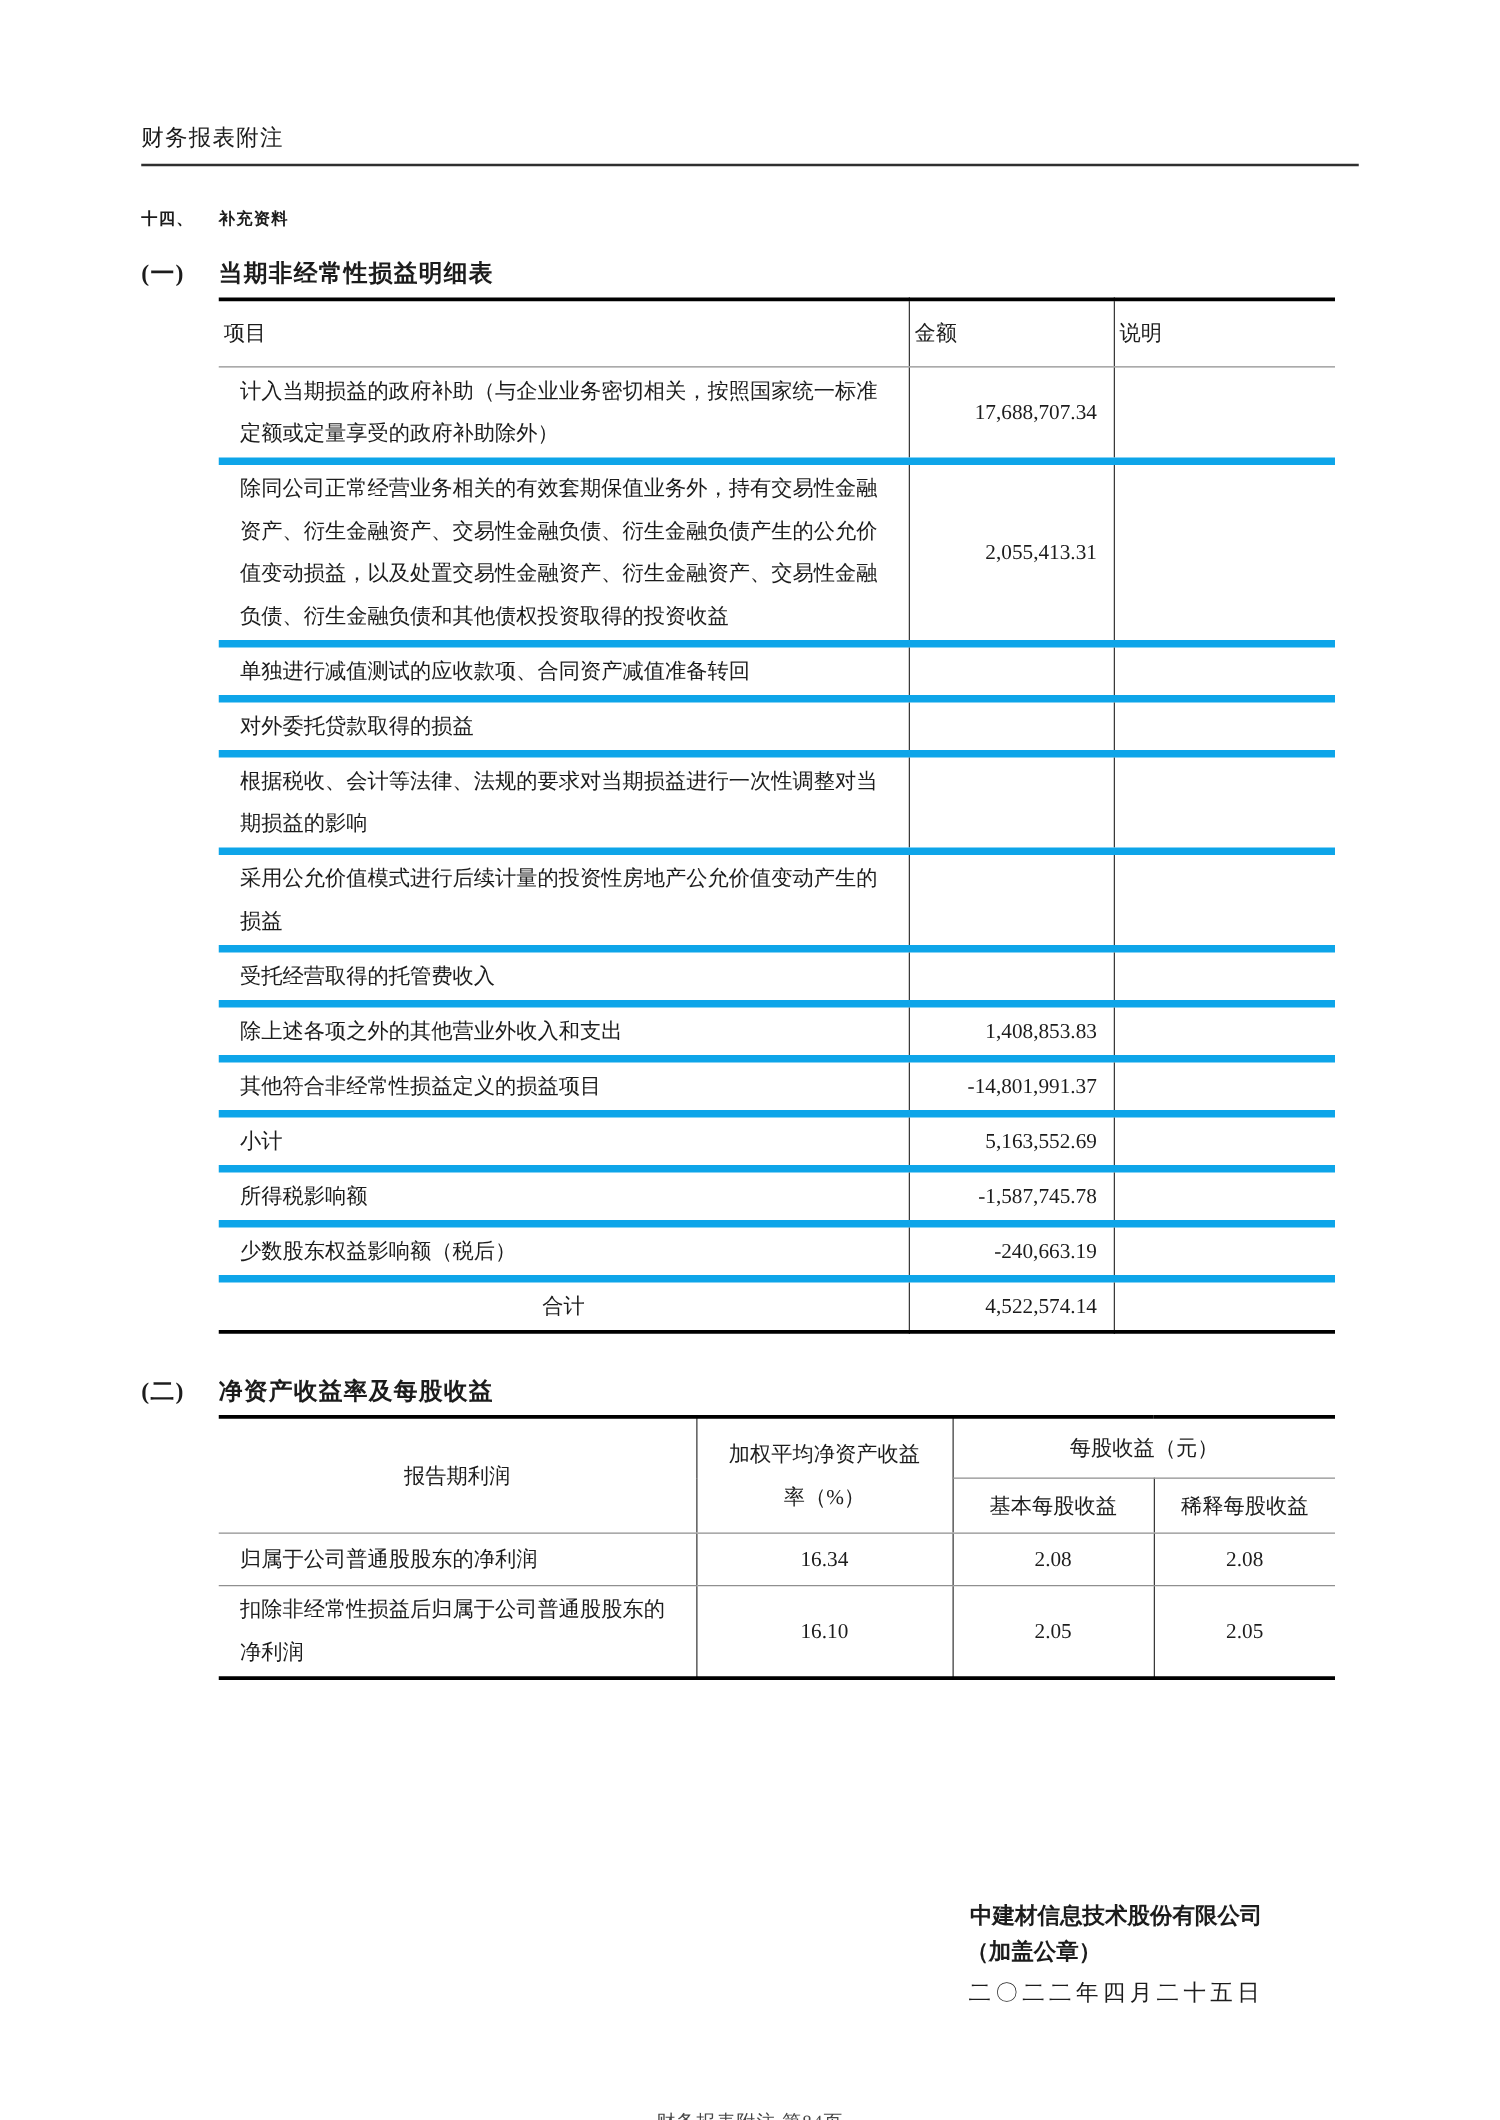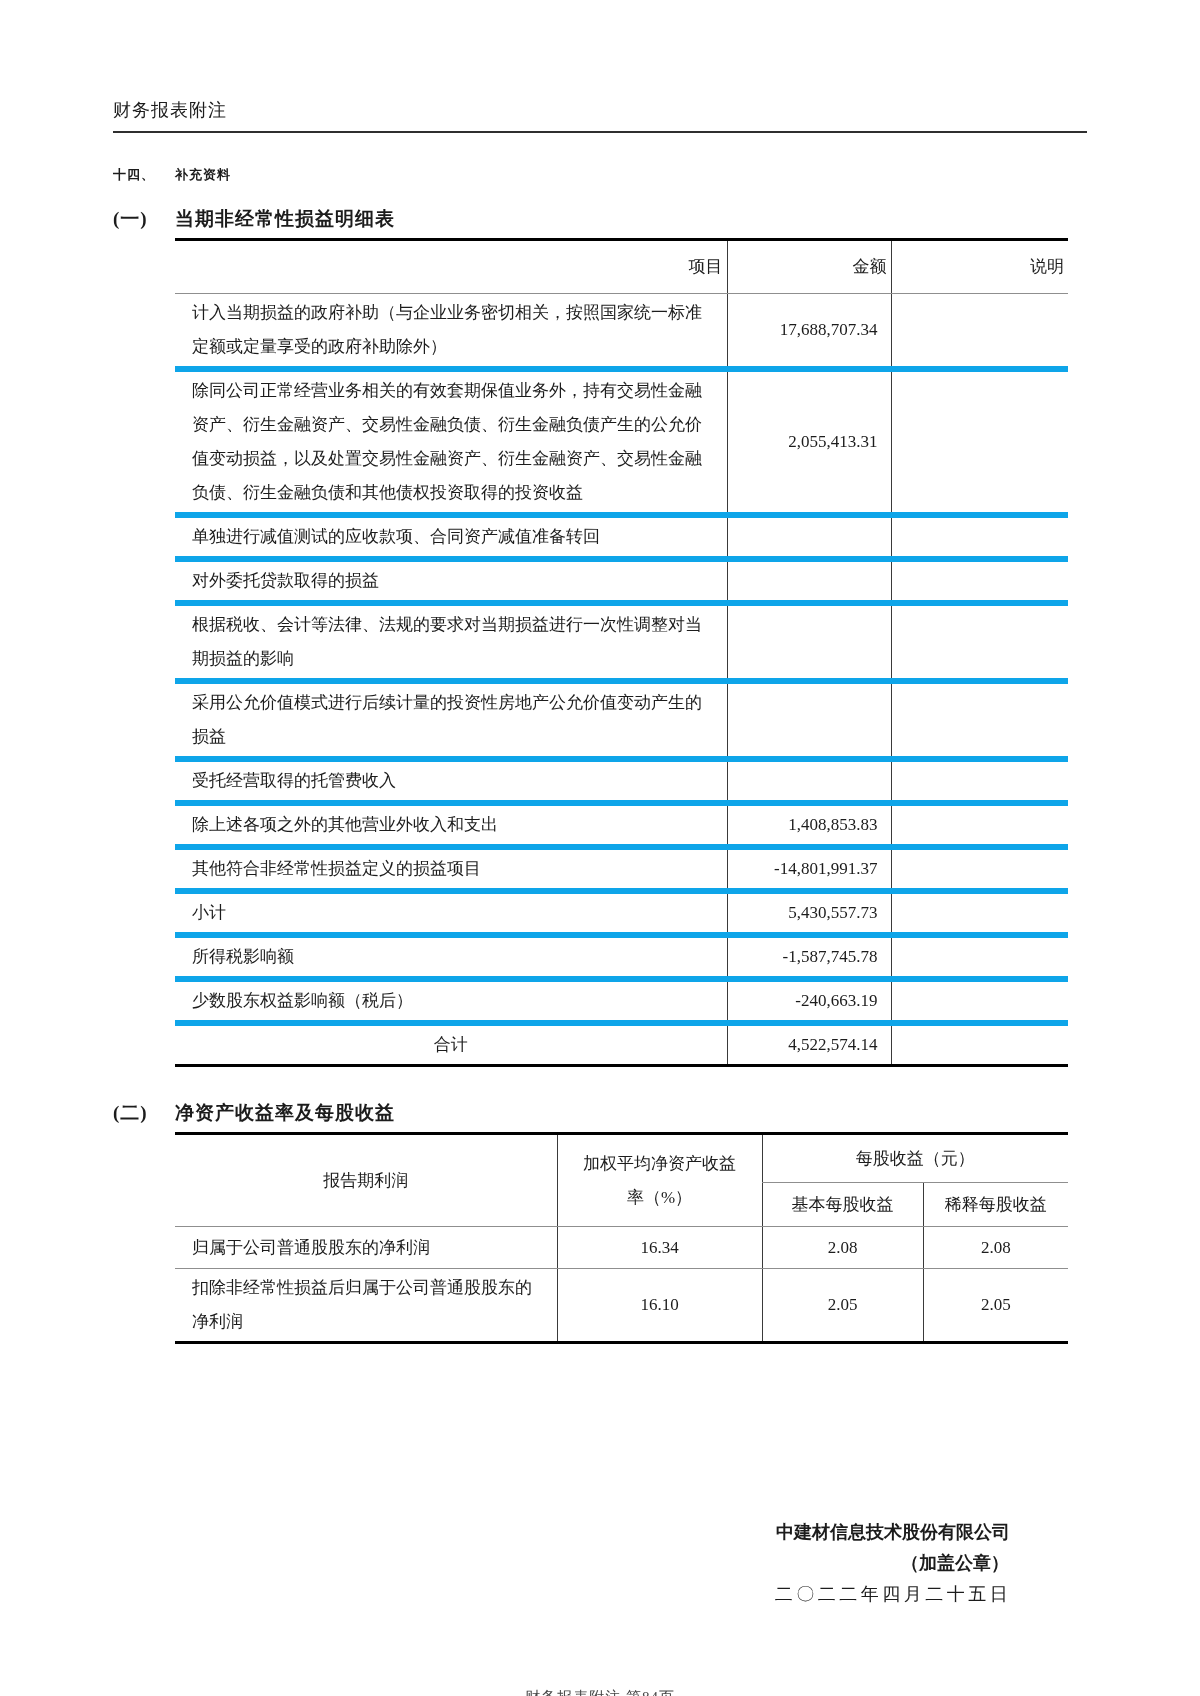--- a/index.html
+++ b/index.html
@@ -38,21 +38,21 @@
     font-weight:normal;
     line-height:34px;
     padding:1px 4px;
     vertical-align:middle;
     word-break:break-all;
   }
   
   .t1 .col-item { width:552px; }
   .t1 .col-amount { width:164px; }
   .t1 .col-note { width:177px; }
-  .t1 th { text-align:right; border-bottom:1px solid #8f8f8f; height:54px; }
+  .t1 th { text-align:left; border-bottom:1px solid #8f8f8f; height:54px; }
   .t1 td { border-bottom:6px solid #0ea5e9; }
   .t1 tr:last-child td { border-bottom:none; }
   .t1 td:nth-child(2), .t1 td:nth-child(3),
   .t1 th:nth-child(2), .t1 th:nth-child(3) { border-left:1px solid #3a3a3a; }
   .t1 td.cell-item { text-align:left; padding:2px 20px 2px 17px; }
   .t1 td.cell-amount { text-align:right; padding-right:13px; }
   .t1 tr.total-row td.cell-item { text-align:center; padding:2px 4px; }
   .t1 tr.single td { height:37px; }
 
   
@@ -71,21 +71,21 @@
   .t2 td.cell-val { text-align:center; }
   .t2 tr.single td { height:42px;font-family:Liberation Serif, serif; }
 
   .signature {
     width:240px;
     margin:173px 187px 0 auto;
     font-size:18px;
     line-height:31px;
   }
   .signature .company { font-weight:bold; text-align:center; white-space:nowrap;margin-top:41px; }
-  .signature .seal { font-weight:bold; text-align:right; padding-right:4px; }
+  .signature .seal { font-weight:bold; text-align:left; padding-right:4px;font-family:Liberation Mono, monospace; }
   .signature .date { text-align:center; letter-spacing:3.5px; white-space:nowrap; }
 
   .doc-footer {
     margin-top:78px;
     text-align:center;
     font-size:15px;
     color:#464646;
     letter-spacing:1px;
   }
 </style>
@@ -156,21 +156,21 @@
     <td class="cell-amount">1,408,853.83</td>
     <td class="cell-note"></td>
   </tr>
   <tr class="single">
     <td class="cell-item">其他符合非经常性损益定义的损益项目</td>
     <td class="cell-amount">-14,801,991.37</td>
     <td class="cell-note"></td>
   </tr>
   <tr class="single">
     <td class="cell-item">小计</td>
-    <td class="cell-amount">5,430,557.73</td>
+    <td class="cell-amount">5,163,552.69</td>
     <td class="cell-note"></td>
   </tr>
   <tr class="single">
     <td class="cell-item">所得税影响额</td>
     <td class="cell-amount">-1,587,745.78</td>
     <td class="cell-note"></td>
   </tr>
   <tr class="single">
     <td class="cell-item">少数股东权益影响额（税后）</td>
     <td class="cell-amount">-240,663.19</td>

